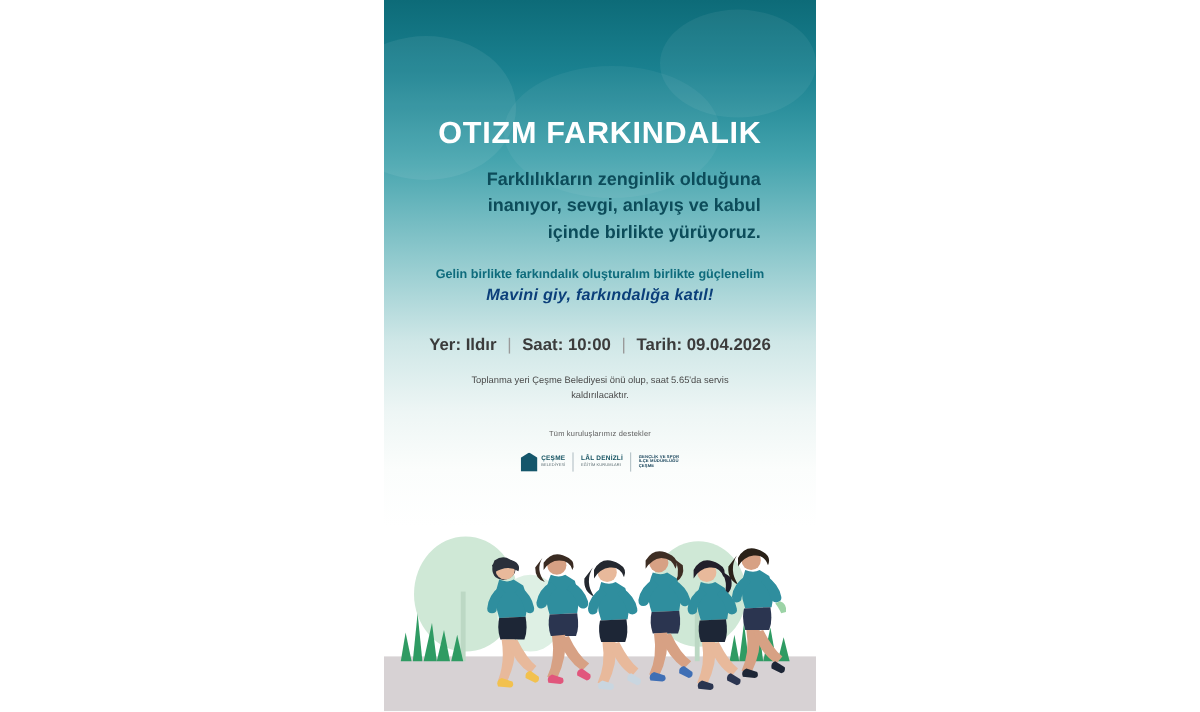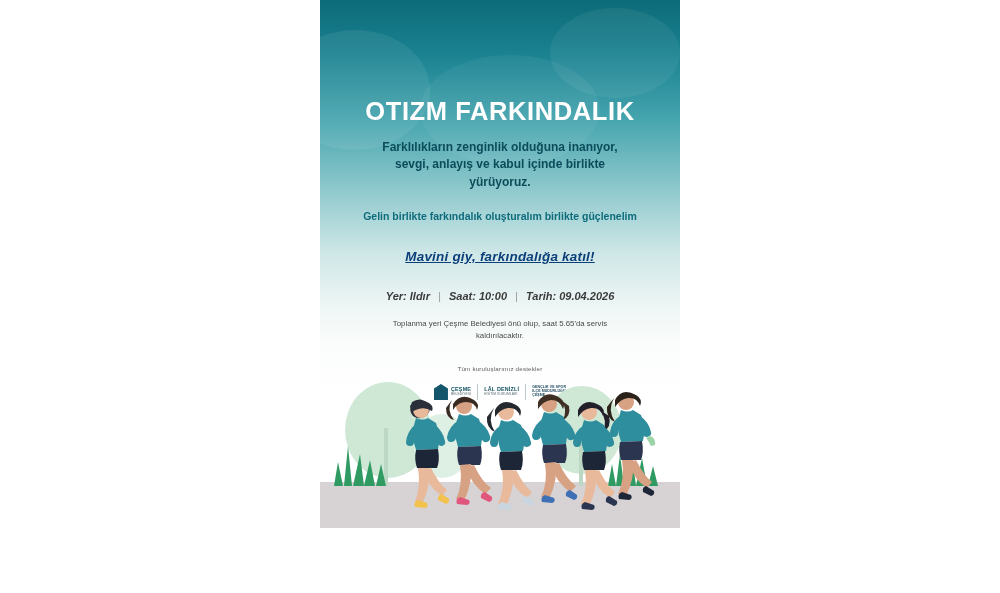--- a/index.html
+++ b/index.html
@@ -18,21 +18,21 @@
     width: 1000px;
     height: 593px;
     background: #ffffff;
   }
   
   .poster {
     position: absolute;
     left: 320px;
     top: 0;
     width: 360px;
-    height: 528px;
+    height: 593px;
     overflow: hidden;
     background: linear-gradient(180deg,
         #0d6b78 0%,
         #1a8190 10%,
         #43a3ad 22%,
         #8fc9cd 36%,
         #cfe7e7 48%,
         #eef6f5 58%,
         #fbfdfc 66%,
         #ffffff 74%,
@@ -62,45 +62,44 @@
     font-weight: bold;
     font-size: 25.5px;
     line-height: 1.18;
     letter-spacing: 0.6px;
   }
   .title .l2 { display: block; }
   .subtitle {
     margin: 13px 46px 0 46px;
     color: #0c4c5a;
     font-weight: bold;
-    font-size: 12px;
+    font-size: 15px;
     line-height: 1.45;
+    text-align: right;
   }
   .slogan {
     margin: 18px 40px 0 40px;
     color: #0e6b7c;
     font-weight: bold;
     font-size: 10.5px;
     line-height: 1.5;
   }
   .highlight {
-    margin: 24px 30px 0 30px;
+    margin: 0 30px 0 30px;
     color: #0b3f7a;
     font-weight: bold;
     font-style: italic;
     font-size: 13.5px;
     letter-spacing: 0.2px;
-    text-decoration: underline;
   }
   .details {
     margin: 26px 0 0 0;
     color: #3b3b3b;
     font-weight: bold;
-    font-size: 11px;
-    font-style: italic;
+    font-size: 14px;
   }
   .details .sep {
     display: inline-block;
     padding: 0 5px;
     color: #9a9a9a;
     font-weight: normal;
   }
   .note {
     margin: 16px 62px 0 62px;
     color: #4a4a4a;

